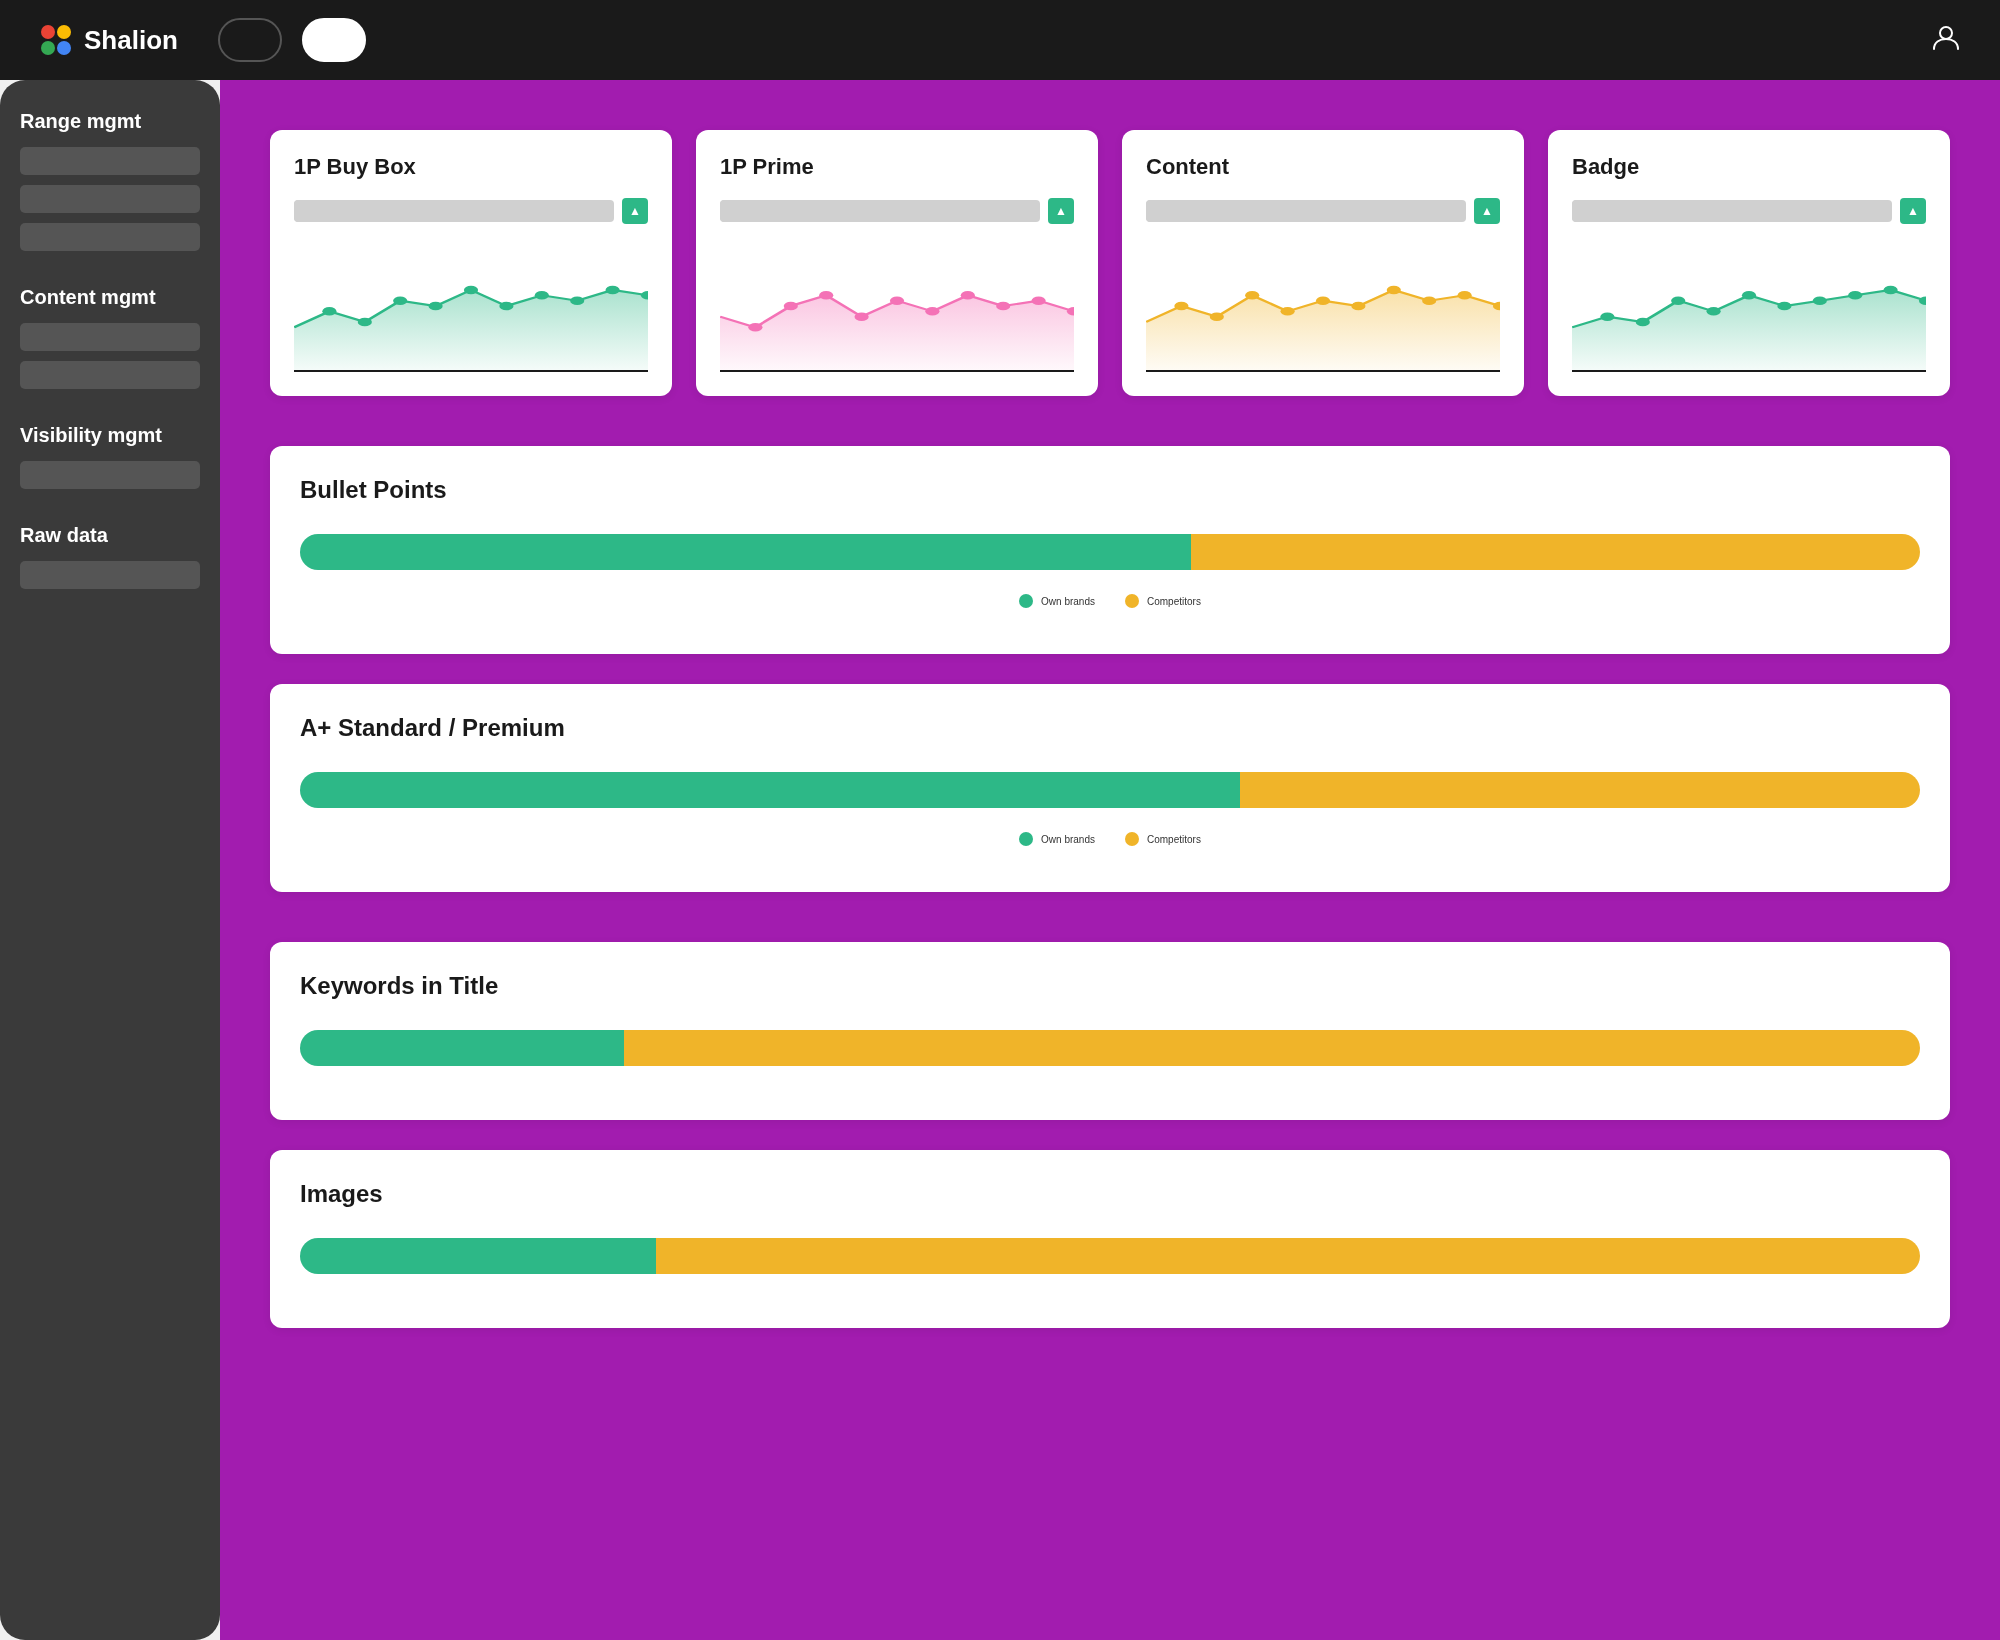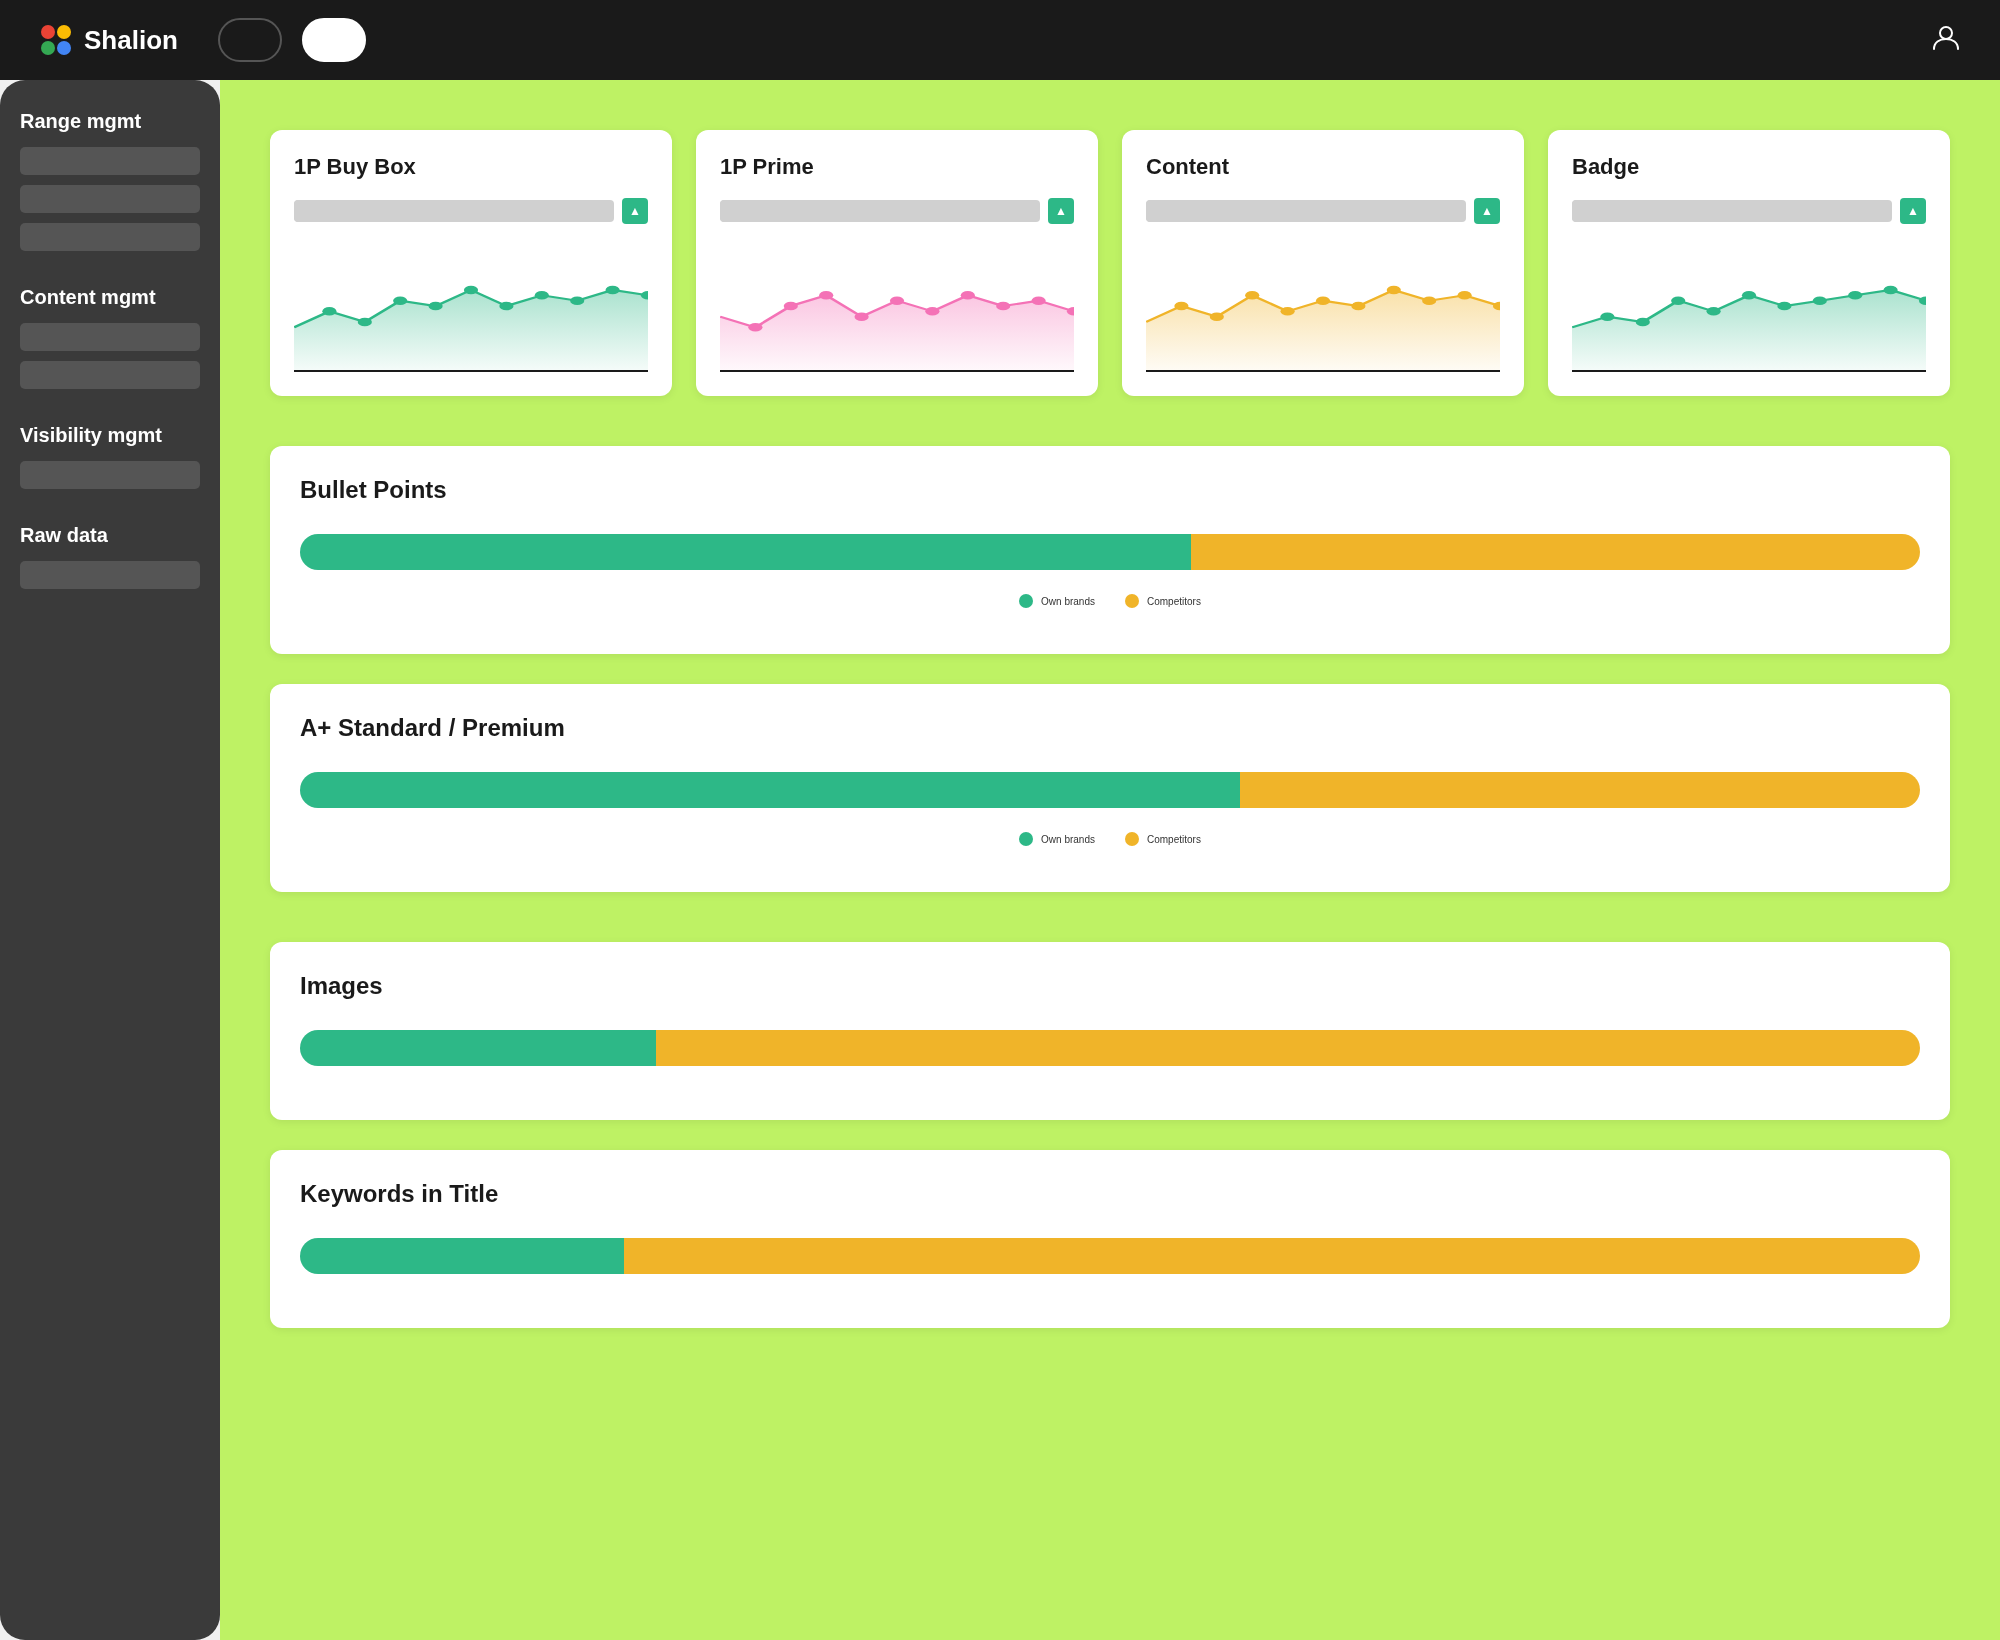--- a/index.html
+++ b/index.html
@@ -33,21 +33,21 @@
       flex-shrink: 0; overflow-y: auto; border-radius: 25px;
     }
     .sidebar-section { margin-bottom: 35px; }
     .sidebar-title { color: #ffffff; font-size: 20px; font-weight: 600; margin-bottom: 14px; }
     .sidebar-item {
       background: #555; height: 28px; border-radius: 5px; margin-bottom: 10px;
       cursor: pointer;
     }
 
     
-    .main { flex: 1; background: #bef264; padding: 50px 50px; overflow-y: auto; }
+    .main { flex: 1; background: #a21caf; padding: 50px 50px; overflow-y: auto; }
 
     
     .cards-row { display: flex; gap: 24px; margin-bottom: 50px; }
     .metric-card {
       background: white; border-radius: 12px; padding: 24px;
       flex: 1; box-shadow: 0 2px 8px rgba(0,0,0,0.08);
     }
     .metric-title { font-size: 22px; font-weight: 700; color: #1a1a1a; margin-bottom: 18px; }
     .metric-bar-container { display: flex; align-items: center; gap: 8px; margin-bottom: 18px; }
     .metric-bar-bg {
@@ -306,34 +306,34 @@
               <span>Competitors</span>
             </div>
           </div>
         </div>
       </div>
     </div>
 
     <div class="wide-section">
 
       <div class="wide-card">
+        <div class="wide-title">Keywords in Title</div>
+        <div class="progress-container">
+          <div style="display:flex; gap:0; margin-bottom:24px;">
+            <div style="flex:20; height:36px; background:#2db887; border-radius:20px 0 0 20px;"></div>
+            <div style="flex:80; height:36px; background:#f0b429; border-radius:0 20px 20px 0;"></div>
+          </div>
+        </div>
+      </div>
+
+      <div class="wide-card">
         <div class="wide-title">Images</div>
         <div class="progress-container">
           <div style="display:flex; gap:0; margin-bottom:24px;">
             <div style="flex:22; height:36px; background:#2db887; border-radius:20px 0 0 20px;"></div>
             <div style="flex:78; height:36px; background:#f0b429; border-radius:0 20px 20px 0;"></div>
           </div>
         </div>
       </div>
-
-      <div class="wide-card">
-        <div class="wide-title">Keywords in Title</div>
-        <div class="progress-container">
-          <div style="display:flex; gap:0; margin-bottom:24px;">
-            <div style="flex:20; height:36px; background:#2db887; border-radius:20px 0 0 20px;"></div>
-            <div style="flex:80; height:36px; background:#f0b429; border-radius:0 20px 20px 0;"></div>
-          </div>
-        </div>
-      </div>
     </div>
 
   </div>
 </div>
 
 </body></html>

